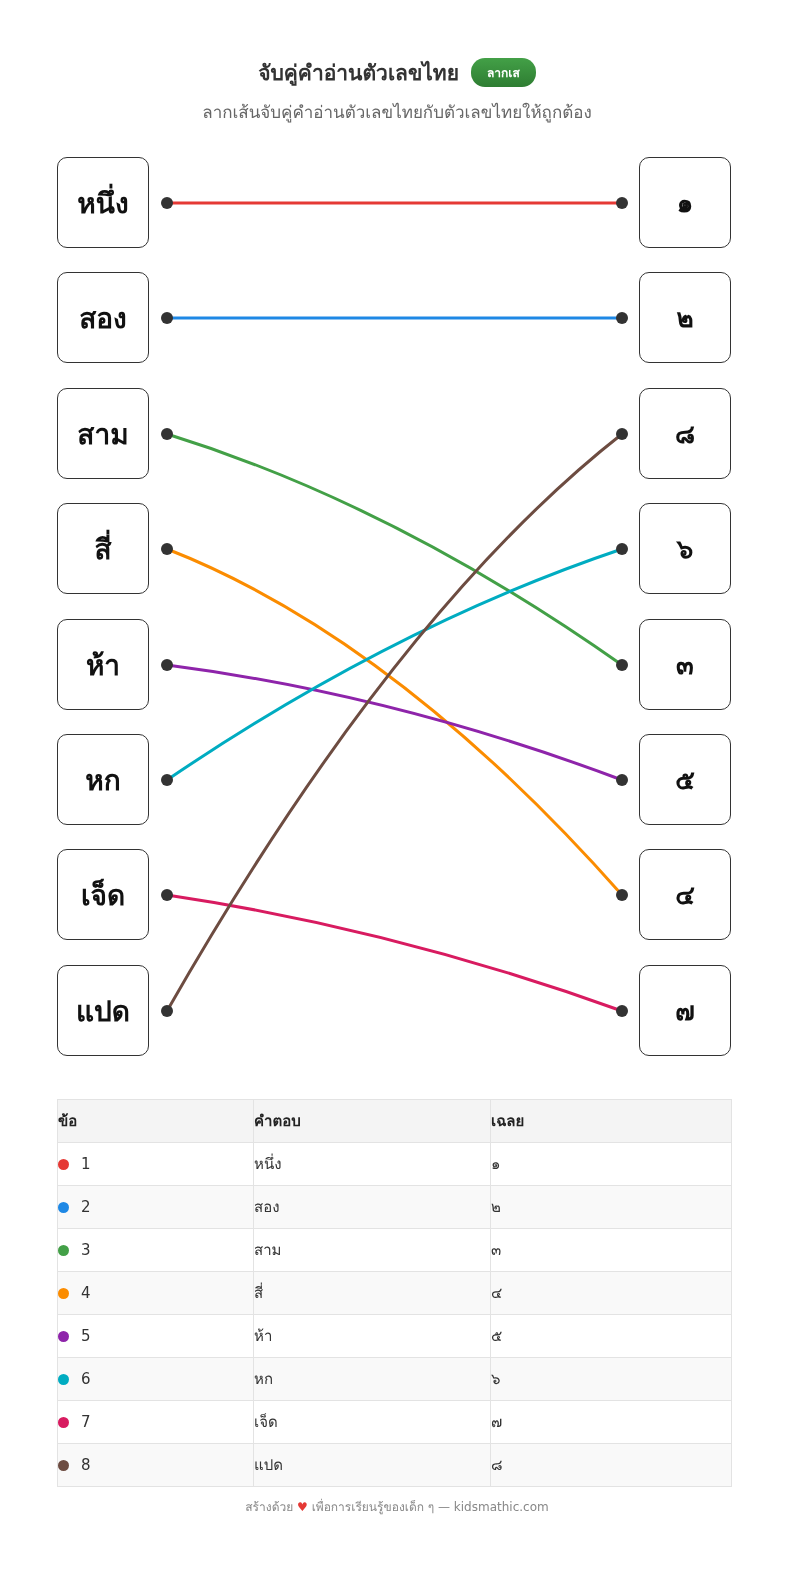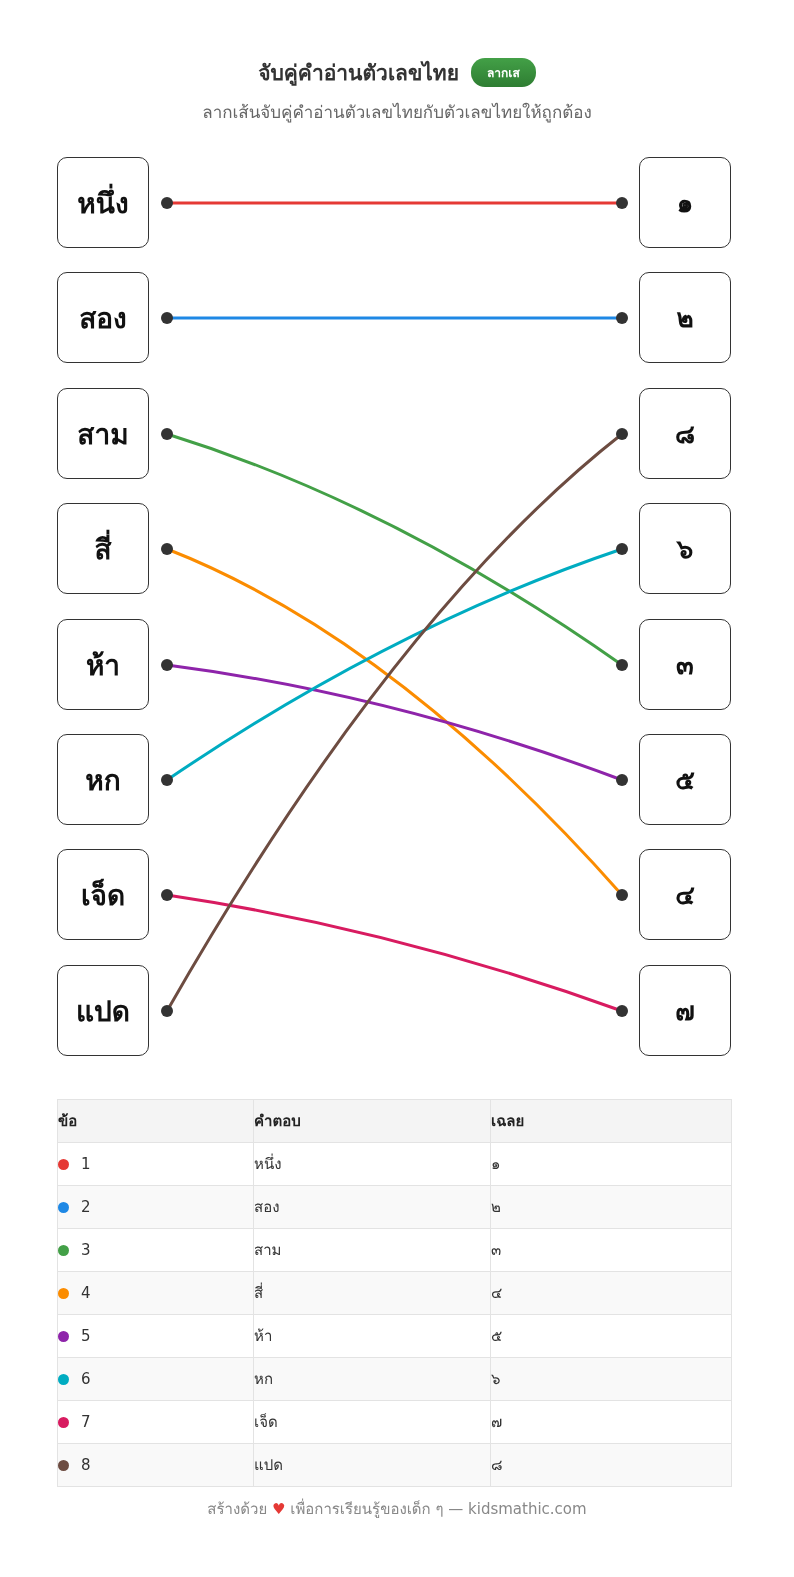--- a/index.html
+++ b/index.html
@@ -17,21 +17,21 @@
           font-weight: bold; color: #111; cursor: grab; }
   .card.left { left: 57px; font-size: 28px; }
   .card.right { left: 639px; font-size: 26px; }
   svg.lines { position: absolute; left: 0; top: 0; }
   .answer-table { position: absolute; left: 57px; top: 1099px; width: 675px; border-collapse: collapse; font-size: 15px; }
   .answer-table th, .answer-table td { border: 1px solid #e3e3e3; text-align: left; height: 42px; padding: 0; }
   .answer-table th { background: #f4f4f4; font-weight: bold; font-size: 15px; color: #222; }
   .answer-table tr:nth-child(even) td { background: #f9f9f9; }
   .answer-table td { color: #333; }
   .dot { display: inline-block; width: 11px; height: 11px; border-radius: 50%; vertical-align: middle; margin-right: 12px; }
-  .footer { position: absolute; top: 1497px; left: 0; width: 794px; text-align: center; font-size: 15px; color: #888; }
+  .footer { position: absolute; top: 1497px; left: 0; width: 794px; text-align: center; font-size: 12px; color: #888; }
   .heart { color: #e53935; }
 </style>
 </head>
 <body>
 
 <div class="header">
   <div class="title-row">
     <span class="title">จับคู่คำอ่านตัวเลขไทย</span>
     <span class="badge">ลากเส</span>
   </div>

